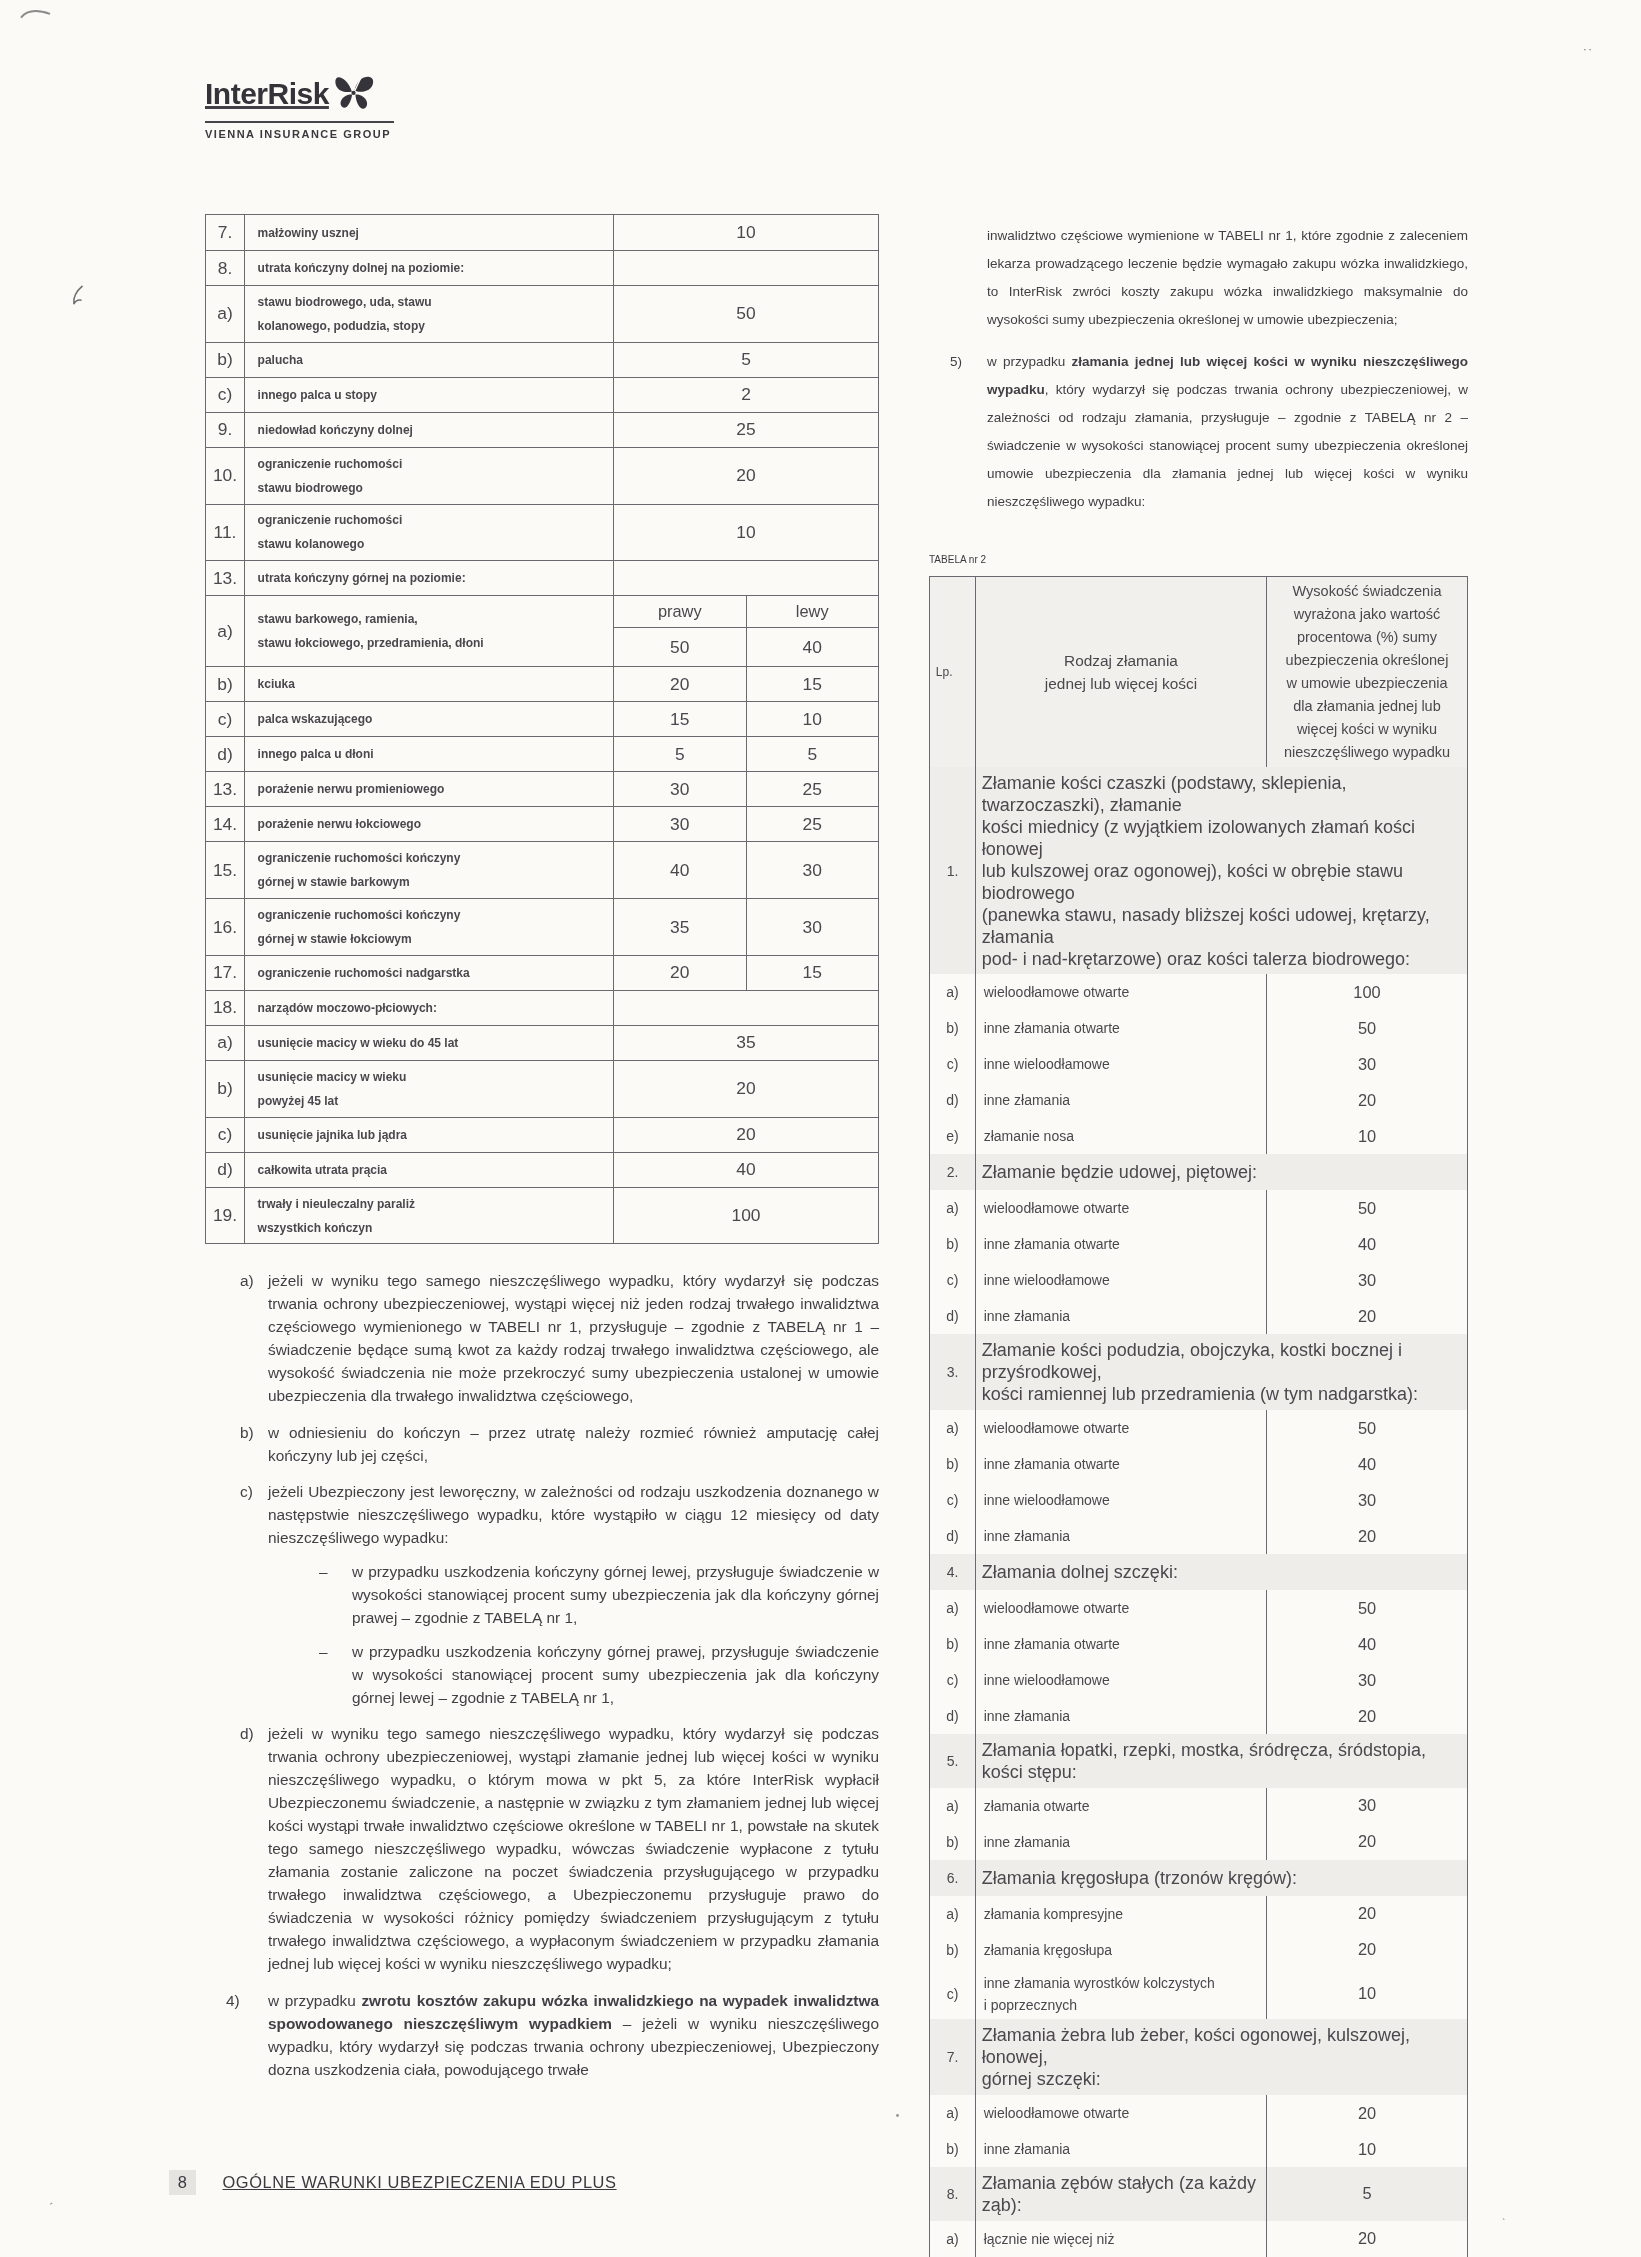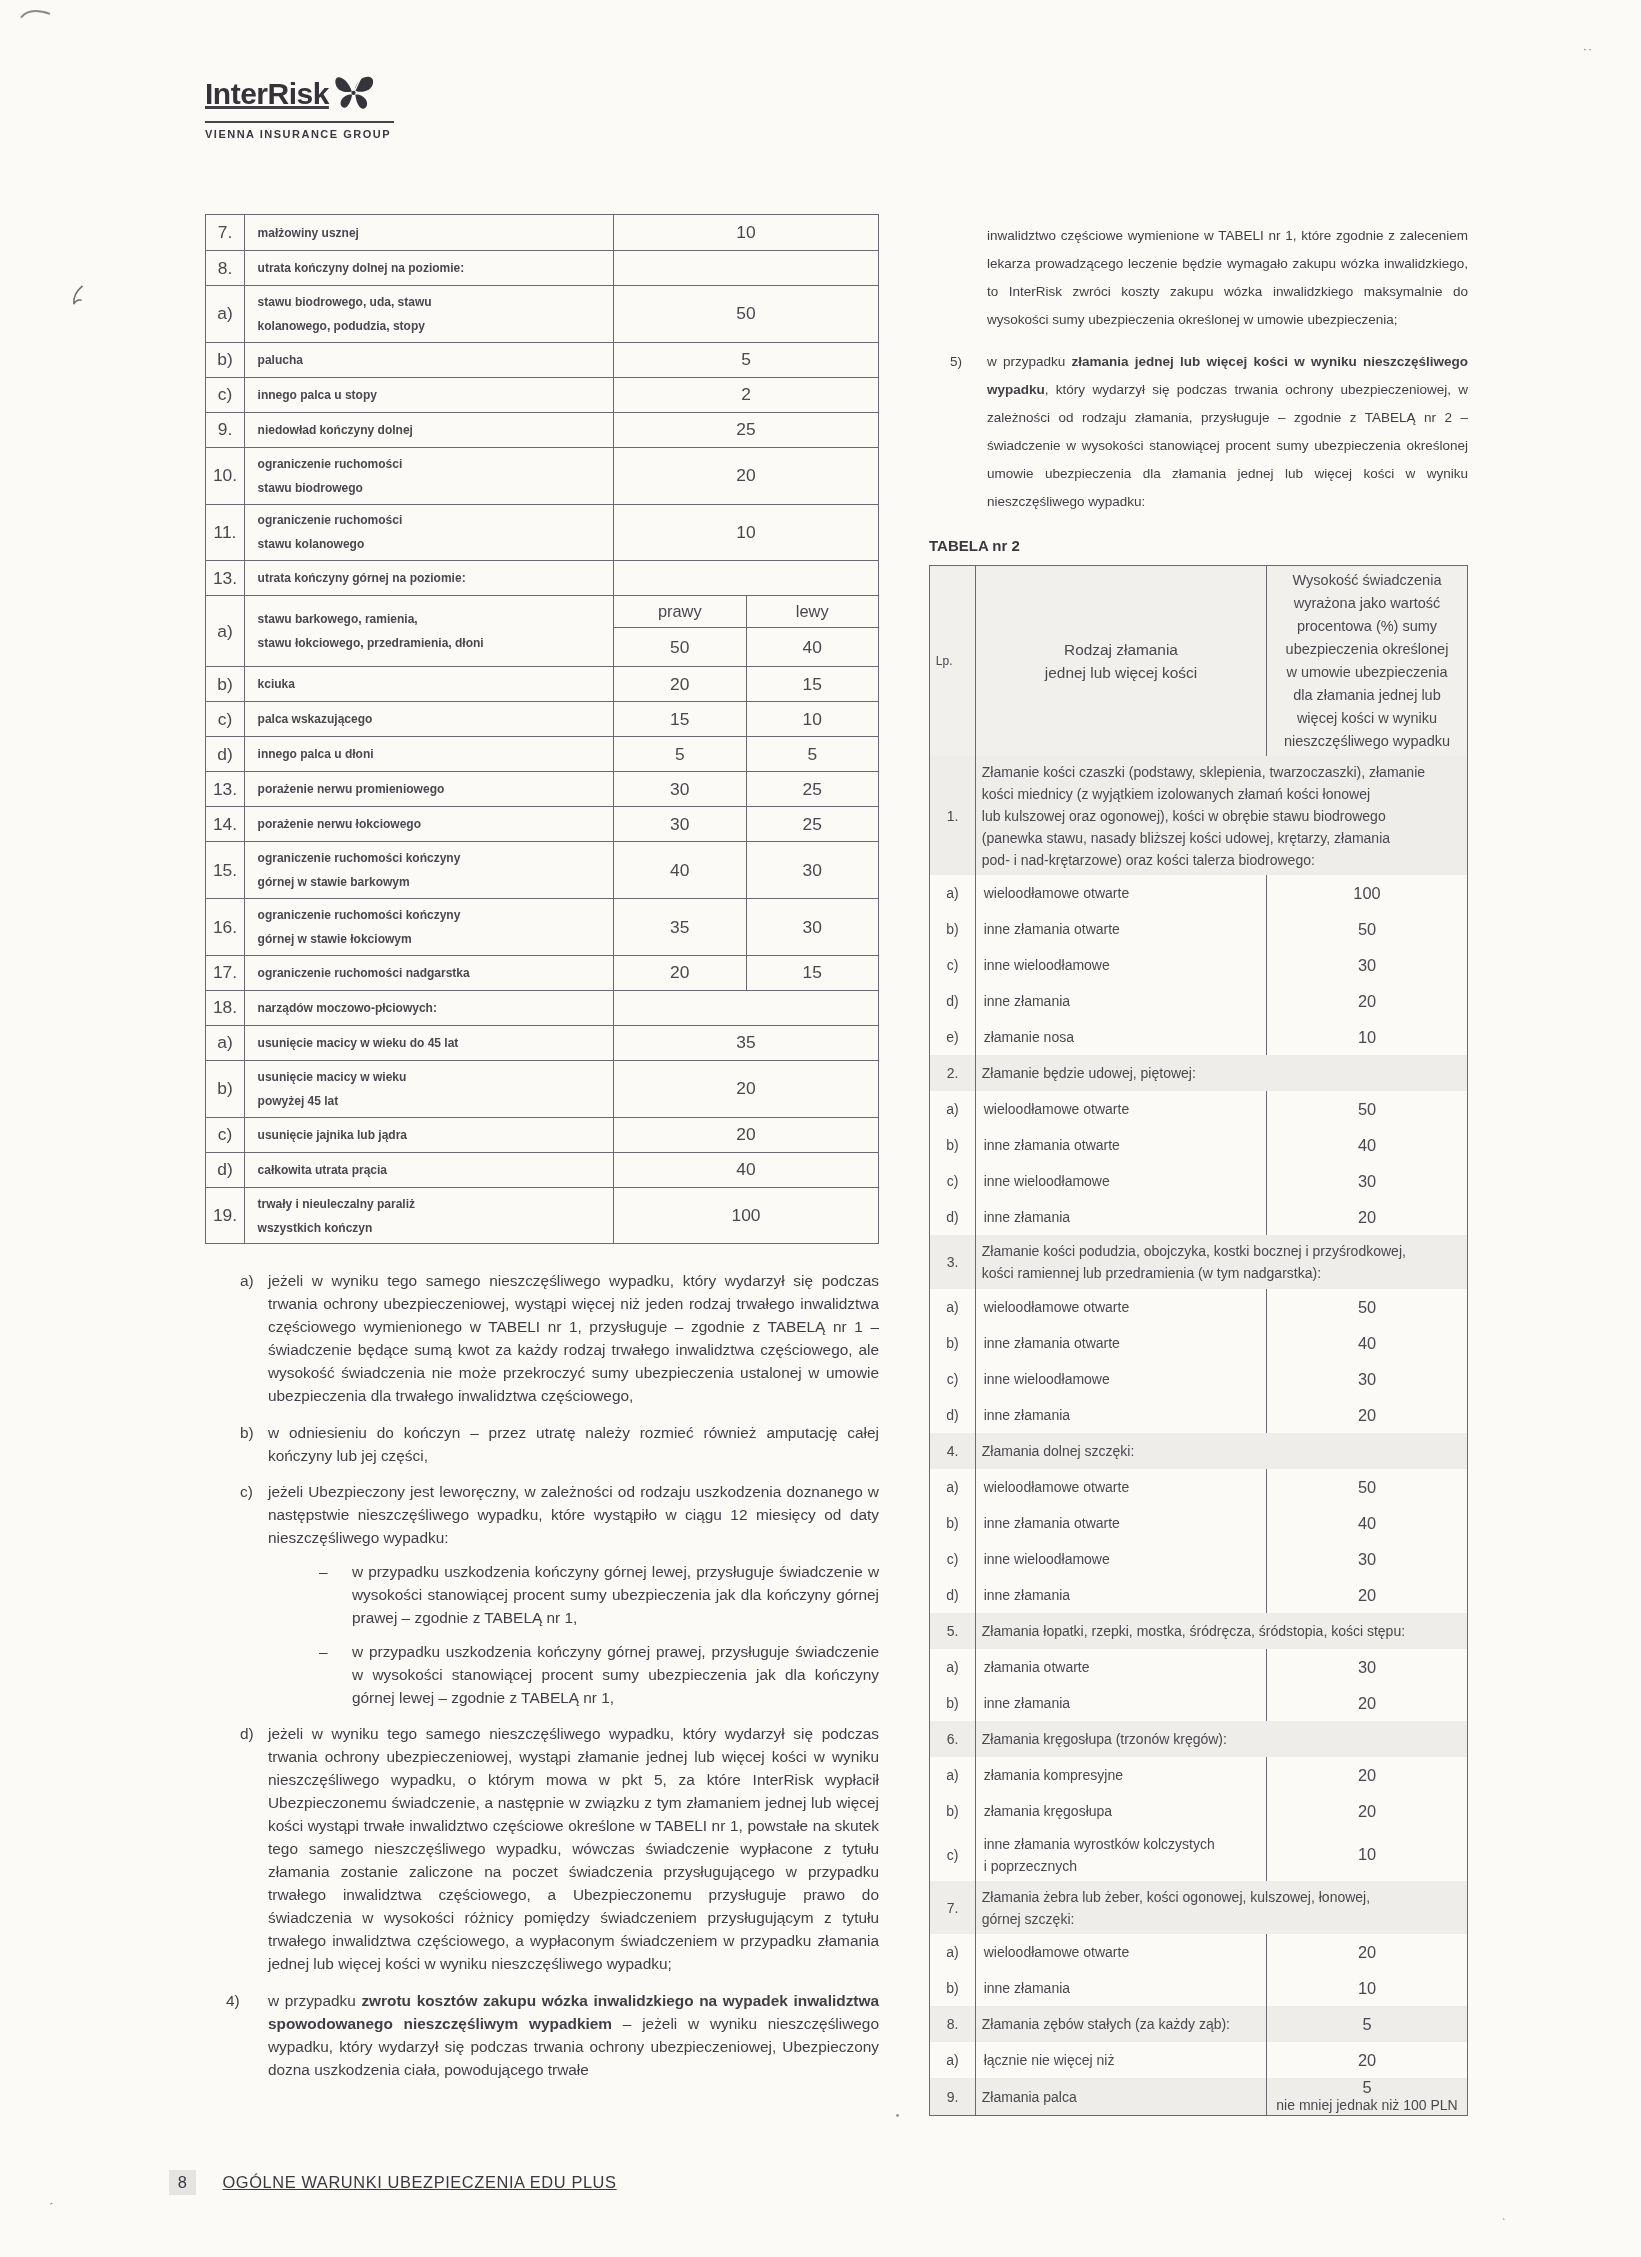--- a/index.html
+++ b/index.html
@@ -55,32 +55,32 @@
   #left-paras .marker{position:absolute;left:35px;top:0;}
   #left-paras .para.num .marker{left:21px;}
   #left-paras .para.indent{padding-left:147px;margin-top:10.6px;}
   #left-paras .para.indent .marker{left:114px;}
   #right-paras .para{padding-left:58px;font-size:13.5px;line-height:28px;}
   #right-paras .para:first-child{margin-top:0;}
   #right-paras .marker{position:absolute;left:21px;top:0;}
   .seg.bold{font-weight:bold;}
 
   
-  #t2title{margin-top:21px;font-size:15px;font-weight:bold;color:#3a393f;}
+  #t2title{margin-top:38px;font-size:10px;font-weight:normal;color:#3a393f;}
   .t2{width:539px;border:1px solid var(--bd);margin-top:11.6px;}
   .t2 > * + *{border-top:1px solid var(--bd);}
   .t2head{display:flex;align-items:stretch;min-height:183px;background:var(--headbg);}
   .t2hlp{width:46px;flex:0 0 46px;border-right:1px solid var(--bd);display:flex;align-items:center;justify-content:flex-start;padding-left:5.8px;font-size:12px;color:var(--ink-soft);}
   .t2h2{flex:1;display:flex;align-items:center;justify-content:center;text-align:center;font-size:15.4px;line-height:23px;white-space:pre-line;color:var(--ink-soft);}
   .t2h3{width:201px;flex:0 0 201px;border-left:1px solid var(--bd);display:flex;align-items:center;justify-content:center;text-align:center;font-size:14.5px;line-height:23px;white-space:pre-line;padding:2.9px 1.9px;color:var(--ink-soft);}
   .t2row{display:flex;align-items:stretch;min-height:36px;}
   .t2row.section{background:var(--secbg);}
   .t2no{width:46px;flex:0 0 46px;border-right:1px solid var(--bd);display:flex;align-items:center;justify-content:center;font-size:14px;color:var(--ink-soft);}
   .t2label{flex:1;display:flex;align-items:center;padding:3.9px 7.7px 3.9px 7.7px;font-size:14px;line-height:22px;white-space:pre-line;color:var(--ink-soft);}
-  .t2sec{flex:1;display:flex;align-items:center;padding:4.8px 5.8px 4.8px 5.8px;font-size:14px;line-height:22px;white-space:pre-line;color:var(--ink-soft);}
+  .t2sec{flex:1;display:flex;align-items:center;padding:4.8px 5.8px 4.8px 5.8px;font-size:18px;line-height:22px;white-space:pre-line;color:var(--ink-soft);}
   .t2val{width:201px;flex:0 0 201px;display:flex;flex-direction:column;align-items:center;justify-content:center;font-size:16.4px;color:var(--ink-soft);}
   .t2val .v2{font-size:14px;line-height:17.4px;}
 
   
   #footer{position:absolute;left:169px;top:2170px;display:flex;align-items:center;}
   #footer .pgnum{background:#e5e4e0;padding:2.9px 8.7px;font-size:16.4px;color:#3a393f;}
   #footer .pgtitle{margin-left:27px;font-size:16.4px;letter-spacing:0.6px;color:#3a393f;text-decoration:underline;}
 
   
   .artifact{position:absolute;color:#8b8a88;pointer-events:none;}

